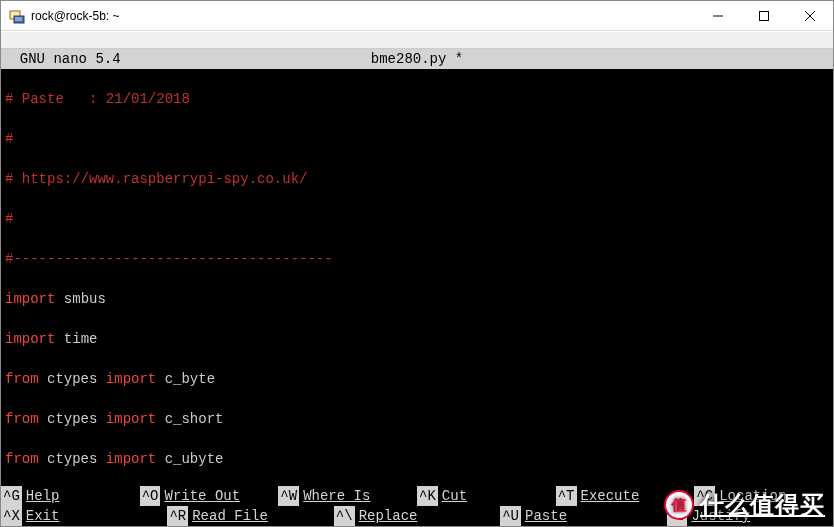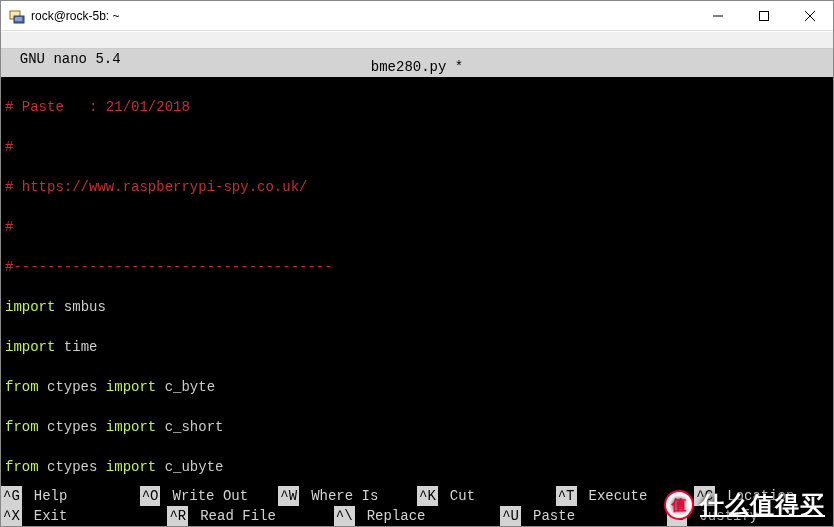--- a/index.html
+++ b/index.html
@@ -8,29 +8,29 @@
   .titlebar { height: 30px; background: #fff; display: flex; align-items: center; border-bottom: 1px solid #ddd; }
   .titlebar-icon { width: 16px; height: 16px; margin: 0 6px 0 8px; }
   .titlebar-title { flex: 1; font-family: "Segoe UI", Arial, sans-serif; font-size: 12px; color: #000; }
   .winbtns { display: flex; height: 100%; }
   .winbtn { width: 46px; height: 100%; display: flex; align-items: center; justify-content: center; font-family: "Segoe UI", Arial, sans-serif; }
   .winbtn svg { stroke: #000; }
   .menubar { height: 18px; background: #f0f0f0; border-top: 1px solid #fff; border-bottom: 1px solid #ccc; }
   .terminal { flex: 1; background: #000; color: #ccc; line-height: 20px; position: relative; overflow: hidden; }
   .statusbar { background: #d3d3d3; color: #000; display: flex; padding: 0 2px; }
   .status-left { width: 160px; white-space: pre; }
-  .status-center { flex: 1; text-align: center; white-space: pre; margin-top: 8px; }
+  .status-center { flex: 1; text-align: center; white-space: pre; }
   .code { padding: 0 4px; white-space: pre; }
   .c-red    { color: #c23030; }
-  .c-cyan   { color: #bef264; }
+  .c-cyan   { color: #ef4444; }
   .helpbar { position: absolute; bottom: 0; left: 0; right: 0; background: #000; line-height: 20px; }
   .help-row { display: flex; }
   .help-cell { flex: 1; display: flex; white-space: pre; overflow: hidden; }
   .key { background: #d3d3d3; color: #000; padding: 0 2px; }
-  .help-label { color: #d3d3d3; margin-left: 12px; }
+  .help-label { color: #d3d3d3; margin-left: 4px; text-decoration: underline; }
   .watermark { position: absolute; right: 8px; bottom: 6px; display: flex; align-items: center; font-family: Arial, sans-serif; font-weight: 700; color: #fff; text-shadow: 0 0 4px #000; z-index: 5; }
   .watermark-badge { width: 30px; height: 30px; border-radius: 50%; background: #fff; color: #e03; display: flex; align-items: center; justify-content: center; font-size: 15px; margin-right: 6px; border: 2px solid #e03; }
   .watermark-text { font-size: 24px; letter-spacing: 1px; text-decoration: underline; }
 </style>
 </head>
 <body>
 
 <div class="window">
 
   <div class="titlebar">

